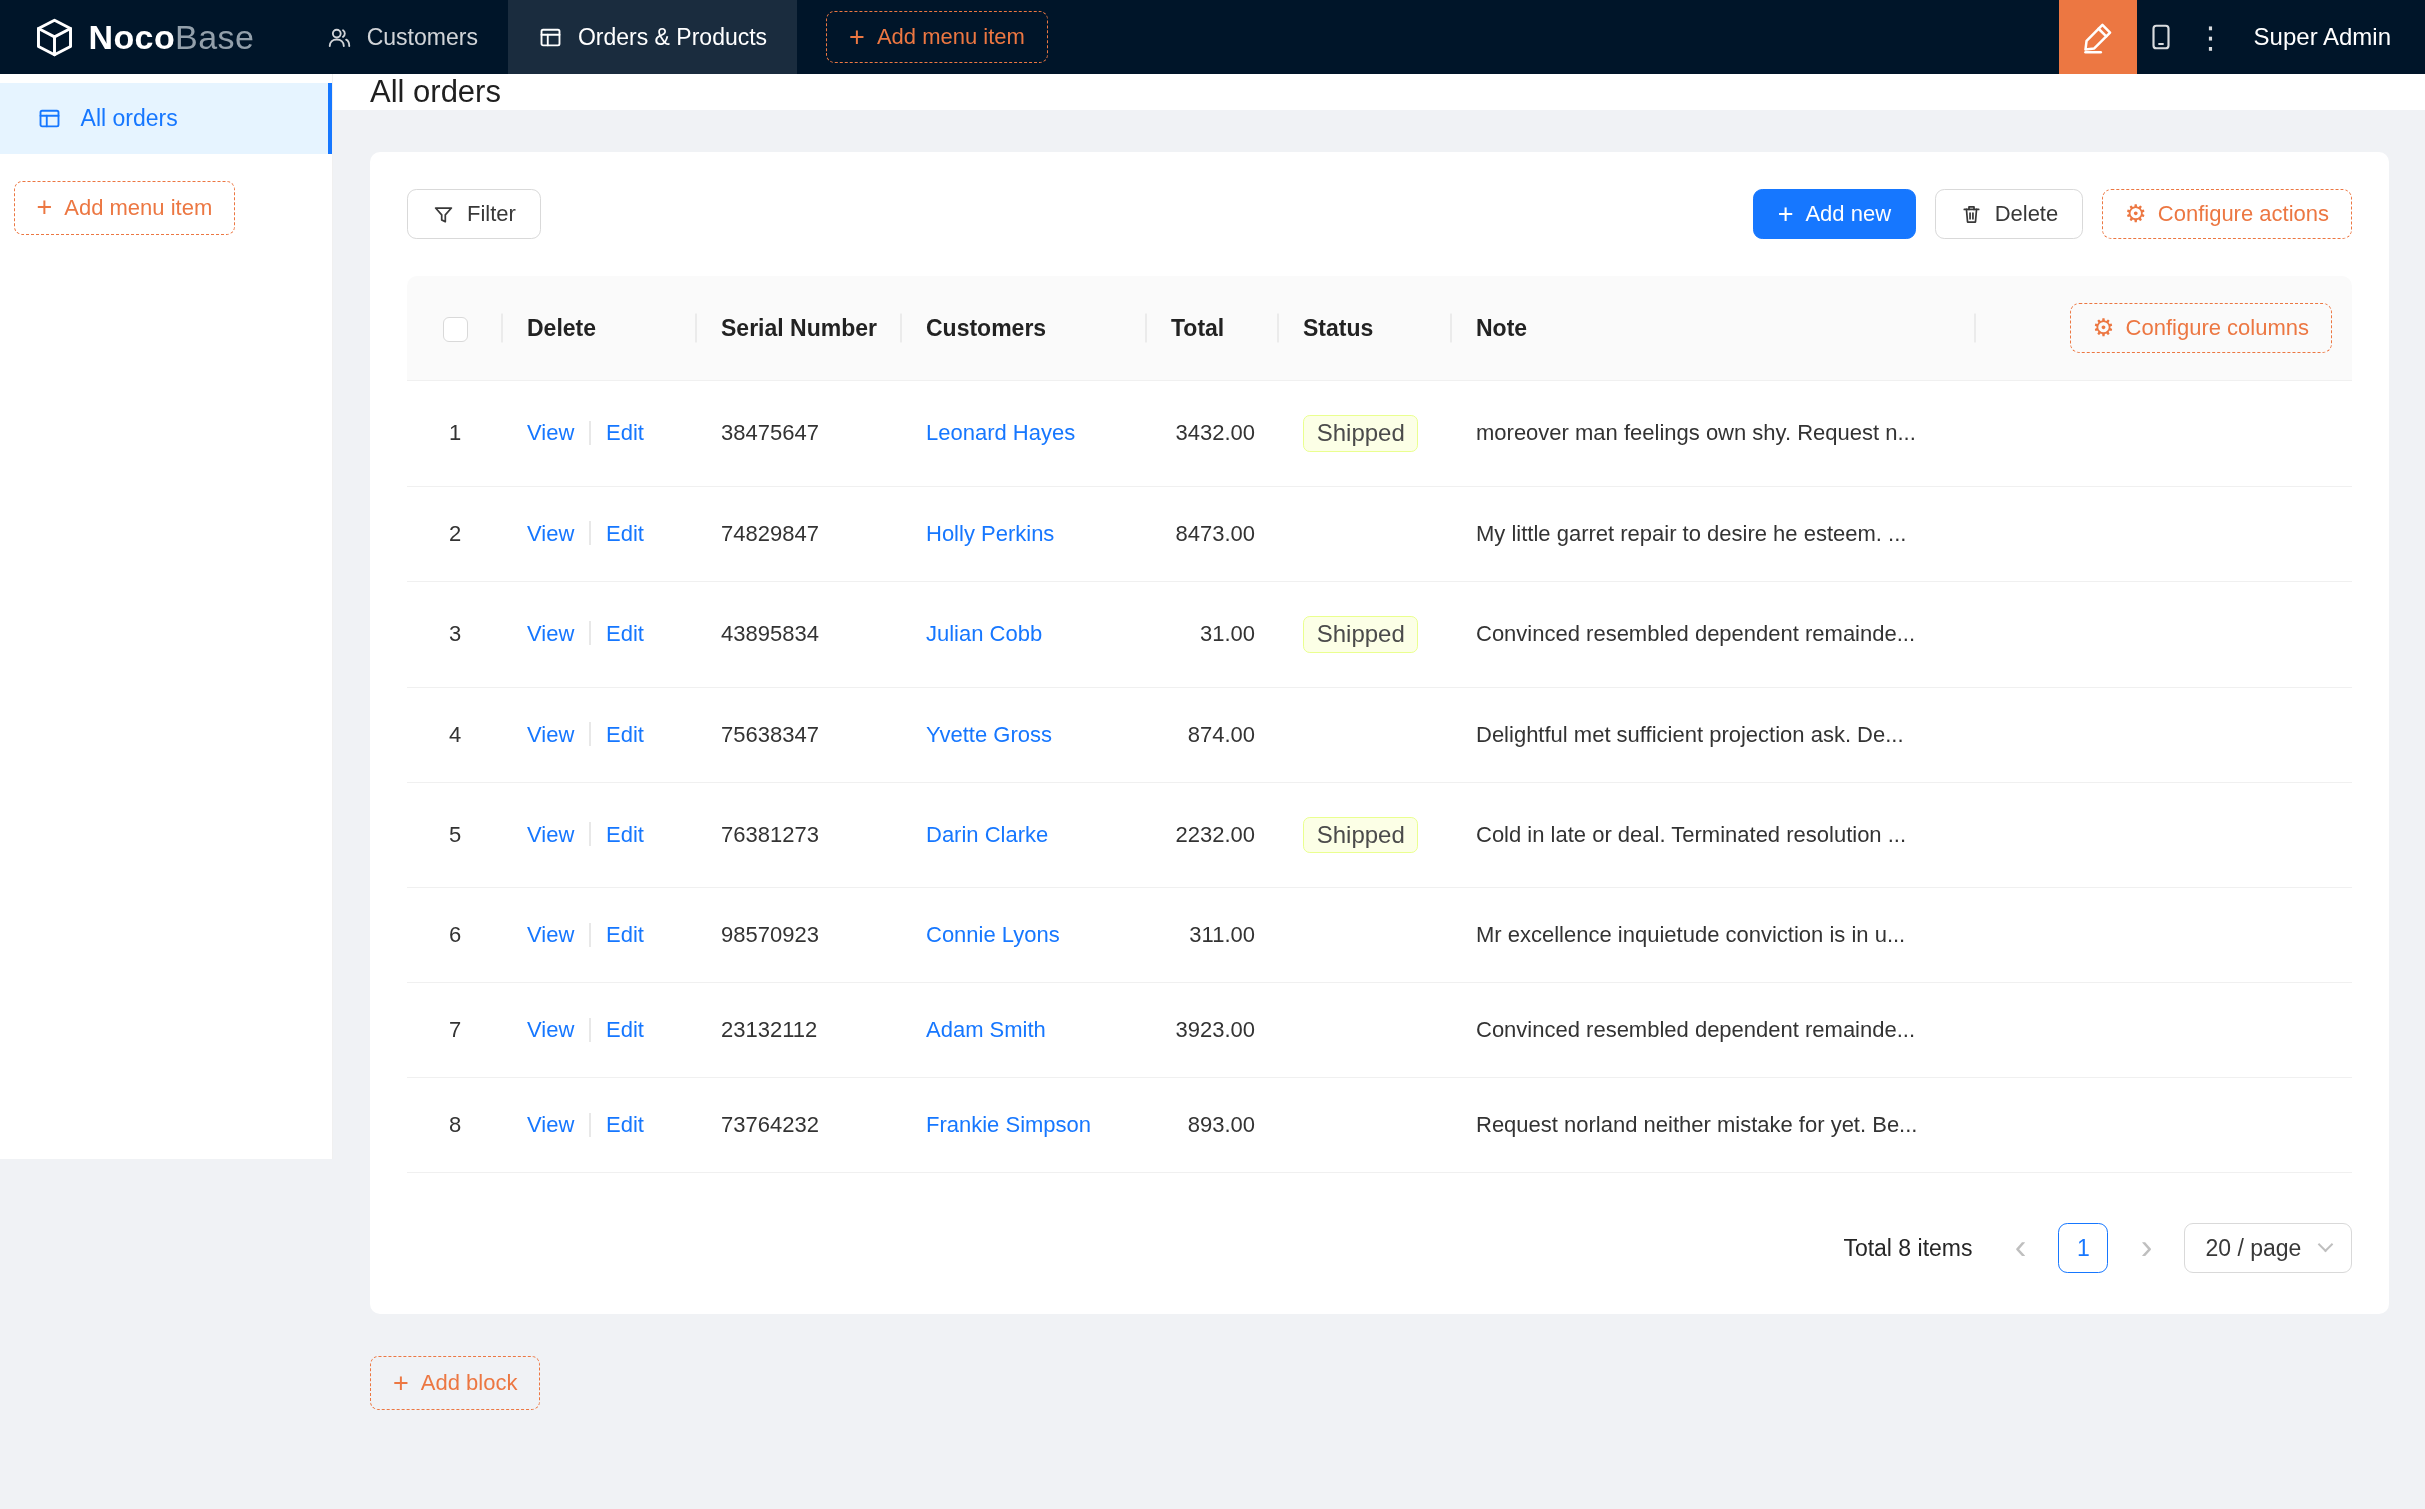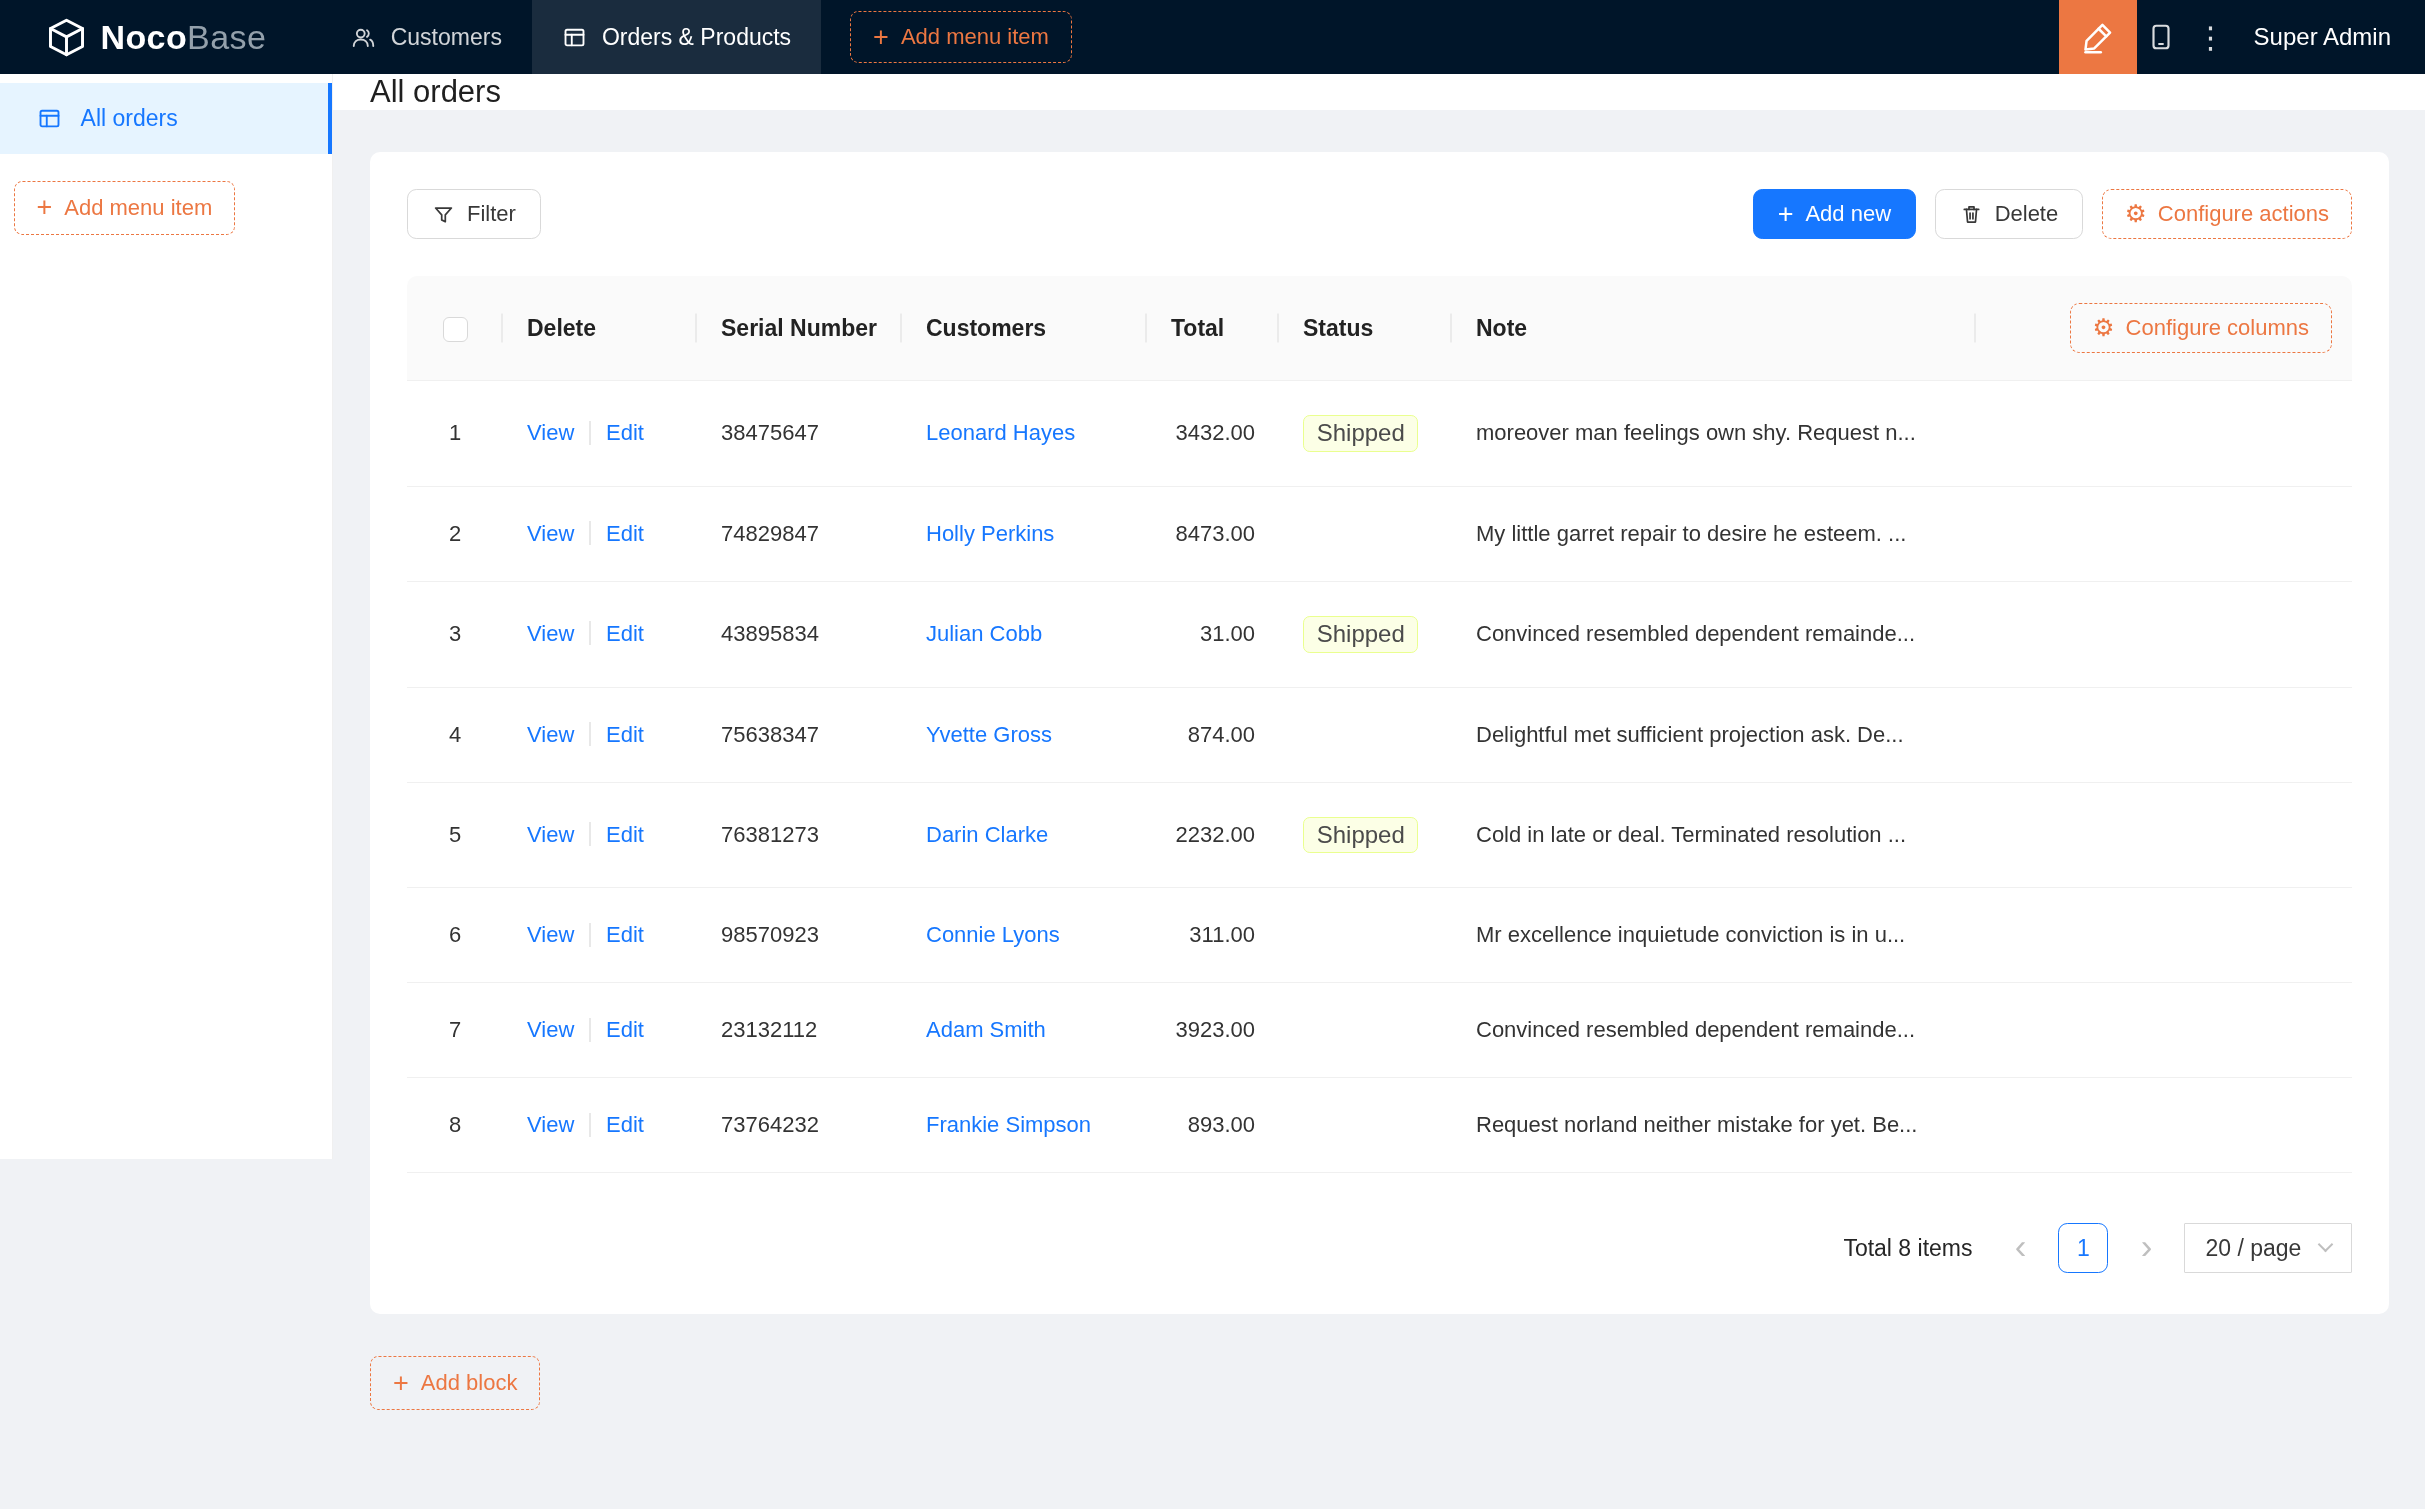--- a/index.html
+++ b/index.html
@@ -12,21 +12,21 @@
   }
   svg { display: block; }
 
   
   .navbar {
     height: 74px; background: #001529; display: flex;
     align-items: stretch; justify-content: space-between;
     color: rgba(255,255,255,0.82);
   }
   .nav-left { display: flex; align-items: stretch; }
-  .logo { display: flex; align-items: center; gap: 13.5px; padding: 0 46px; margin-right: 8.5px; cursor: pointer; }
+  .logo { display: flex; align-items: center; gap: 13.5px; padding: 0 34px; margin-right: 8.5px; cursor: pointer; }
   .logo-icon { width: 41px; height: 41px; color: #fff; }
   .logo-text { font-size: 34px; font-weight: 700; color: #fff; letter-spacing: 0.4px; }
   .logo-sub { font-weight: 400; color: #93a0ab; }
   .nav-tab {
     display: flex; align-items: center; gap: 15px; padding: 0 30px;
     font-size: 23px; cursor: pointer; white-space: nowrap;
   }
   .nav-tab .i { width: 25px; height: 25px; }
   .nav-tab.active { background: rgba(255,255,255,0.10); color: #fff; }
 
@@ -140,21 +140,21 @@
     background: transparent; border: none; color: #bfbfbf; font-size: 35px; cursor: pointer;
     border-radius: 9.3px; font-family: inherit; padding-bottom: 5px;
   }
   .pg-current {
     width: 50px; height: 50px; display: flex; align-items: center; justify-content: center;
     border: 1.7px solid #1677ff; color: #1677ff; background: #fff; border-radius: 9.3px;
     font-size: 23px; cursor: pointer;
   }
   .pg-size {
     display: flex; align-items: center; gap: 18.6px; height: 50px; padding: 0 20px;
-    border: 1.7px solid #d9d9d9; border-radius: 1px; background: #fff; color: #383838; cursor: pointer;
+    border: 1.7px solid #d9d9d9; border-radius: 9px; background: #fff; color: #383838; cursor: pointer;
   }
   .caret-down {
     width: 11px; height: 11px; border-right: 2.5px solid #bfbfbf; border-bottom: 2.5px solid #bfbfbf;
     transform: rotate(45deg); margin-top: -6.8px;
   }
 
   .add-block-btn { margin-top: 42px; height: 54px; }
 </style>
 </head>
 <body>

